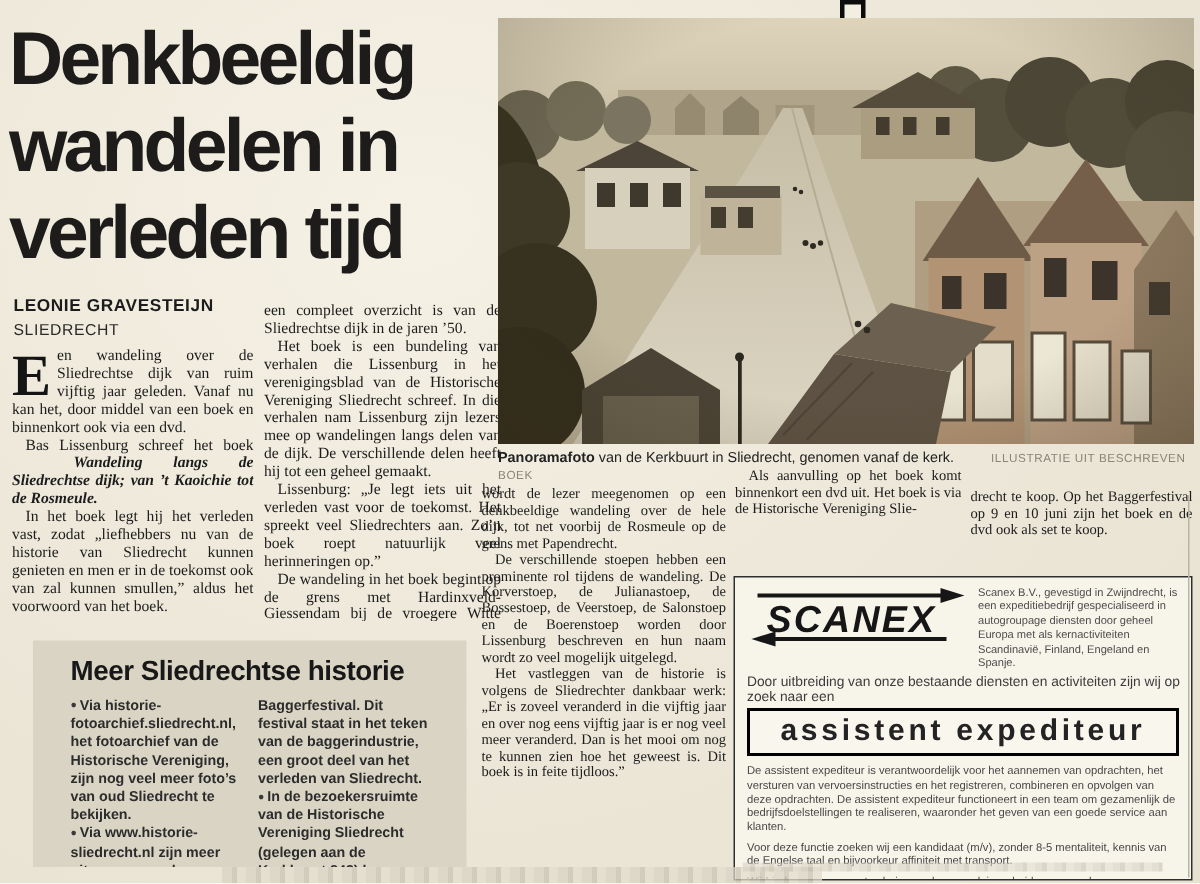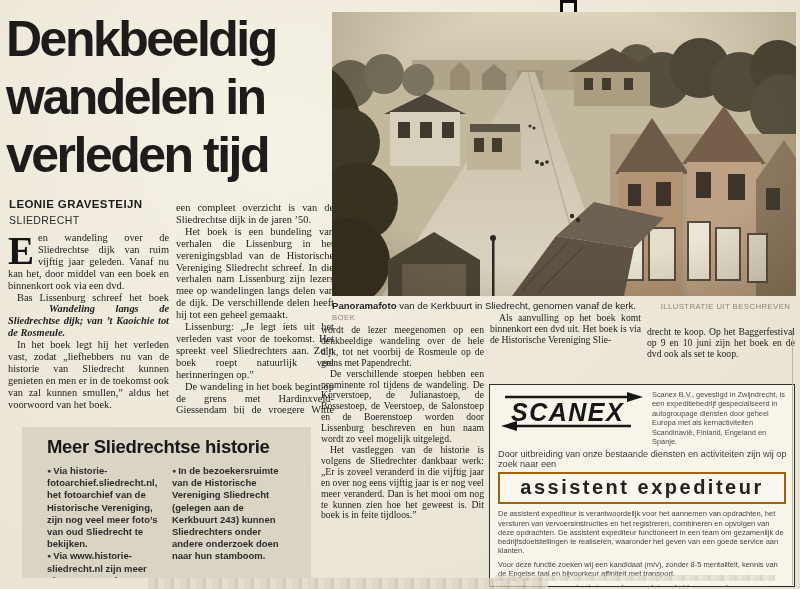--- a/index.html
+++ b/index.html
@@ -58,21 +58,21 @@
   .ad{
     left:489px;top:384px;width:306px;height:203px;background:#f7f4ea;
     border:1px solid #2e2e2e;box-sizing:border-box;padding:5px 7px;
     font-family:"Liberation Sans",sans-serif;color:#474747;overflow:hidden;
   }
   .ad-top{display:flex;align-items:flex-start;}
   .ad-logo{width:150px;height:42px;flex:0 0 auto;}
   .ad-intro{font-size:7.4px;line-height:9.4px;margin-left:5px;color:#4c4c4c;}
   .ad-lead{font-size:9.2px;color:#3c3c3c;margin:3px 0 3px 1px;}
   .ad-job{
-    border:2px solid #a16207;margin:1px 1px 5px 1px;padding:2px 0 3px 0;text-align:center;
+    border:2px solid #000000;margin:1px 1px 5px 1px;padding:2px 0 3px 0;text-align:center;
     font-size:20px;font-weight:bold;letter-spacing:2.5px;color:#232323;background:#f9f6ee;
   }
   .ad-p{font-size:7.5px;line-height:9.2px;margin:0 0 4.5px 1px;}
   
   .noise1{left:148px;top:578px;width:400px;height:11px;
     background:repeating-linear-gradient(90deg,#d8d3c4 0 7px,#c9c4b3 7px 10px,#e2ddcd 10px 16px);opacity:.75;}
   .noise2{left:495px;top:575px;width:280px;height:6px;
     background:repeating-linear-gradient(90deg,#cfcaba 0 5px,#bdb8a6 5px 8px,#ddd8c8 8px 13px);opacity:.5;}
   .rule-right{left:792px;top:330px;width:1px;height:255px;background:#b9b3a2;}
 </style>
@@ -225,20 +225,21 @@
 
   <div class="abs sidebar">
     <h2>Meer Sliedrechtse historie</h2>
     <div class="sb-cols">
       <div class="sb-col">
         <p><span class="blt">●</span><span>Via historie-fotoarchief.sliedrecht.nl, het fotoarchief van de Historische Vereniging, zijn nog veel meer foto’s van oud Sliedrecht te bekijken.</span></p>
         <p><span class="blt">●</span><span>Via www.historie-sliedrecht.nl zijn meer uitgaven over de Sliedrechtse historie te krijgen.</span></p>
 
       </div>
       <div class="sb-col">
+        <p>Baggerfestival. Dit festival staat in het teken van de baggerindustrie, een groot deel van het verleden van Sliedrecht.</p>
         <p><span class="blt">●</span><span>In de bezoekersruimte van de Historische Vereniging Sliedrecht (gelegen aan de Kerkbuurt 243) kunnen Sliedrechters onder andere onderzoek doen naar hun stamboom.</span></p>
       </div>
     </div>
   </div>
 
   <div class="abs ad">
     <div class="ad-top">
       <svg class="ad-logo" viewBox="0 0 150 42">
         <line x1="8" y1="7" x2="132" y2="7" stroke="#161616" stroke-width="2.6"></line>
         <polygon points="130,2 146,7 130,12" fill="#161616"></polygon>

